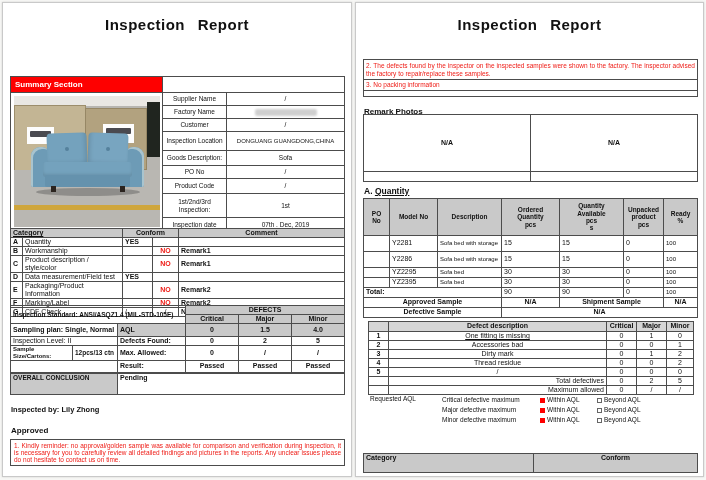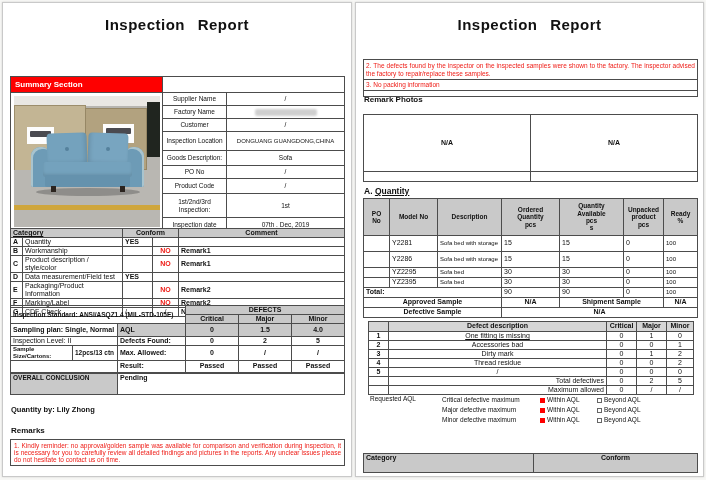--- a/index.html
+++ b/index.html
@@ -273,22 +273,22 @@
         </colgroup>
       <tbody>
           <tr style="height:21px">
         <td class="gray b f65" style="vertical-align:top;">OVERALL CONCLUSION</td>
         <td class="b" style="vertical-align:top;">Pending</td>
       </tr>
     </tbody>
       </table>
   </div>
 
-  <div class="sec b" style="left:8px; top:402px; font-size:7.5px;">Quantity by: Lily Zhong</div>
-  <div class="sec heading8" style="left:8px; top:423px;">Remarks</div>
+  <div class="sec b" style="left:8px; top:402px; font-size:7.5px;">Inspected by: Lily Zhong</div>
+  <div class="sec heading8" style="left:8px; top:423px;">Approved</div>
   <div class="sec notebox red-text f65 j" style="left:7px; top:436px; width:335px;">1. Kindly reminder: no approval/golden sample was available for comparison and verification during inspection, it is necessary for you to carefully review all detailed findings and pictures in the reports. Any unclear issues please do not hesitate to contact us on time.</div>
 </div>
 
 <div class="page" id="page-right">
   <div class="doc-title">Inspection Report</div>
 
   <div class="sec" style="left:7px; top:56px; width:335px;">
     <table>
       <tbody>
           <tr style="height:20px">
@@ -297,21 +297,21 @@
       <tr style="height:11px">
             <td class="red-text f65">3. No packing information</td>
           </tr>
       <tr style="height:6px">
             <td></td>
           </tr>
     </tbody>
       </table>
   </div>
 
-  <div class="sec heading8" style="left:8px; top:92px;">Remark Photos</div>
+  <div class="sec heading8" style="left:8px; top:104px;">Remark Photos</div>
 
   <div class="sec" style="left:7px; top:111px; width:335px;">
     <table>
       <colgroup>
           <col style="width:167px">
           <col>
         </colgroup>
       <tbody>
           <tr style="height:57px">
         <td class="c b">N/A</td>

